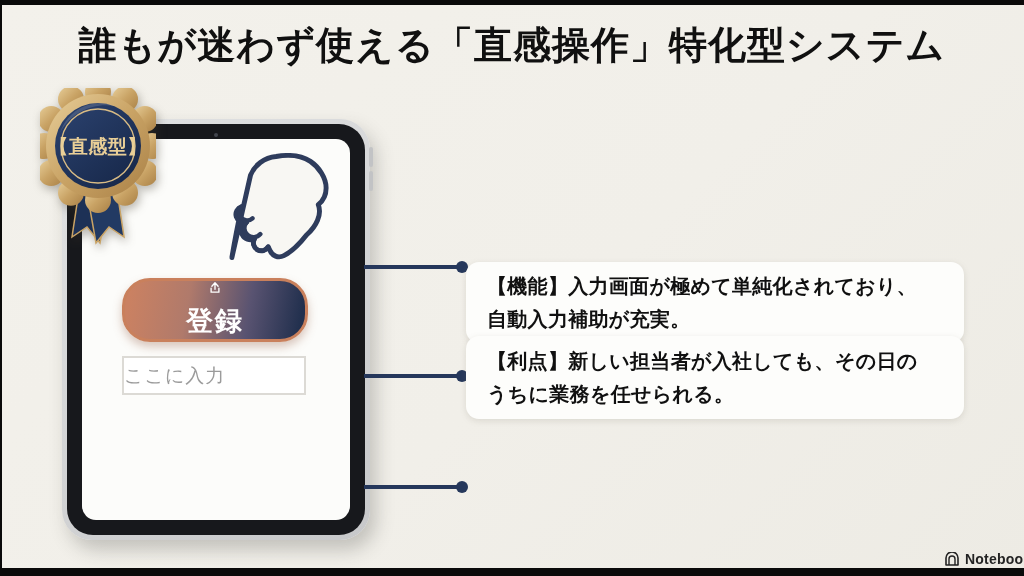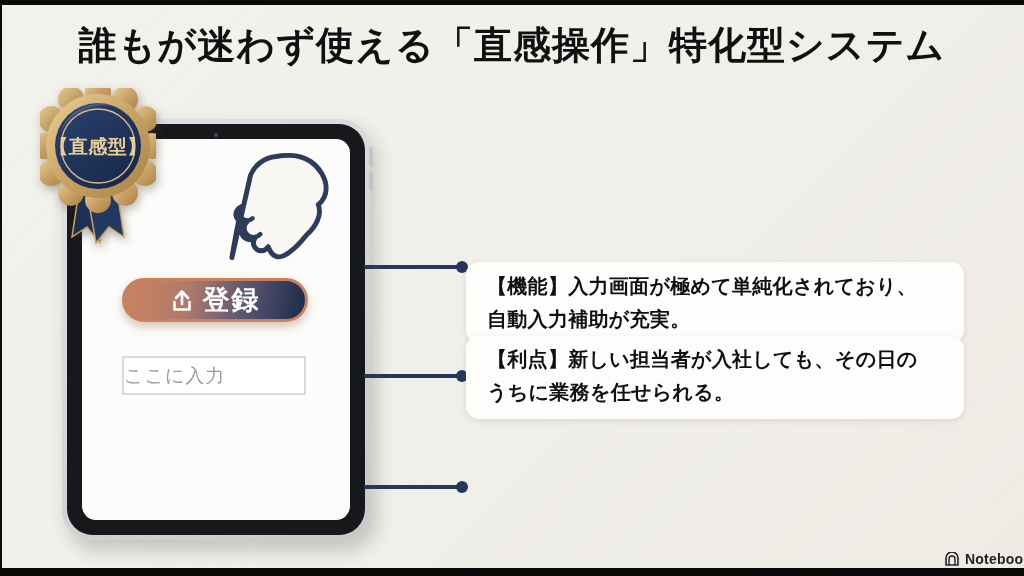--- a/index.html
+++ b/index.html
@@ -23,25 +23,25 @@
     background:linear-gradient(145deg,#e2e3e4,#c7c8ca);border-radius:30px;
     box-shadow:6px 10px 18px rgba(60,60,55,.25);}
   .side-btn{position:absolute;right:-3px;width:4px;height:20px;background:#c2c3c5;border-radius:2px;}
   .side-btn.b1{top:28px;} .side-btn.b2{top:52px;}
   .bezel{position:absolute;left:5px;top:5px;right:5px;bottom:5px;background:#17181c;border-radius:26px;}
   .screen{position:absolute;left:15px;top:15px;right:15px;bottom:15px;background:#fcfcfa;border-radius:14px;}
   .camera{position:absolute;left:50%;top:9px;width:4px;height:4px;margin-left:-2px;border-radius:50%;background:#43464e;}
 
   .hand{position:absolute;left:225px;top:153px;width:108px;height:114px;}
 
-  .register-btn{position:absolute;left:122px;top:278px;width:186px;height:44px;border-radius:28px;
+  .register-btn{position:absolute;left:122px;top:278px;width:186px;height:64px;border-radius:28px;
     border:3px solid var(--copper);
     background:linear-gradient(100deg,#ca8162 4%,#b07a6b 35%,#595371 68%,#22304e 96%);
     box-shadow:0 5px 10px rgba(150,95,70,.35);
-    display:flex;align-items:center;justify-content:center;gap:9px;cursor:pointer;}
+    display:flex;align-items:center;justify-content:center;gap:9px;cursor:pointer;flex-direction:column;}
   .register-btn .lbl{color:#fff;font-size:27px;font-weight:800;letter-spacing:2px;}
 
   .screen-input{position:absolute;left:122px;top:356px;width:184px;height:39px;background:#fff;
     border:2px solid #dcdad5;border-radius:0;display:flex;align-items:center;padding-left:0;}
   .screen-input .ph{color:#9b9b9b;font-size:19px;letter-spacing:1px;}
 
   .badge{position:absolute;left:40px;top:88px;width:116px;height:160px;filter:drop-shadow(2px 4px 5px rgba(60,55,40,.35));}
   .badge text{font-family:"Liberation Sans","DejaVu Sans",sans-serif;font-weight:bold;font-size:19px;fill:#e9cf97;letter-spacing:.5px;}
 
   .connector{position:absolute;left:364px;width:100px;height:4px;background:var(--navy);}
@@ -49,21 +49,21 @@
   .connector.c1{top:265px;} .connector.c2{top:374px;} .connector.c3{top:485px;}
 
   .feature-note{position:absolute;left:437px;top:117px;width:540px;
     font-size:25px;font-weight:900;line-height:1.56;color:#0d0d0d;white-space:pre-line;letter-spacing:.5px;}
 
   .info-box{position:absolute;left:466px;width:498px;background:var(--box);border-radius:13px;
     box-shadow:0 2px 6px rgba(120,115,100,.18);display:flex;align-items:center;}
   .info-box p{padding-left:21px;font-size:20px;font-weight:800;line-height:1.62;color:var(--ink);
     white-space:pre-line;letter-spacing:.3px;}
   .info-box.b1{top:226px;height:81px;margin-top:36px;}
-  .info-box.b2{top:336px;height:83px;font-family:Liberation Mono, monospace;}
+  .info-box.b2{top:336px;height:83px;}
   .info-box.b3{top:448px;height:87px;}
 
   .watermark{position:absolute;left:944px;top:551px;display:flex;align-items:center;gap:5px;color:#232323;}
   .watermark .wm-label{font-size:14px;font-weight:600;letter-spacing:.2px;}
 </style>
 </head>
 <body>
 
 <div class="canvas">
 

